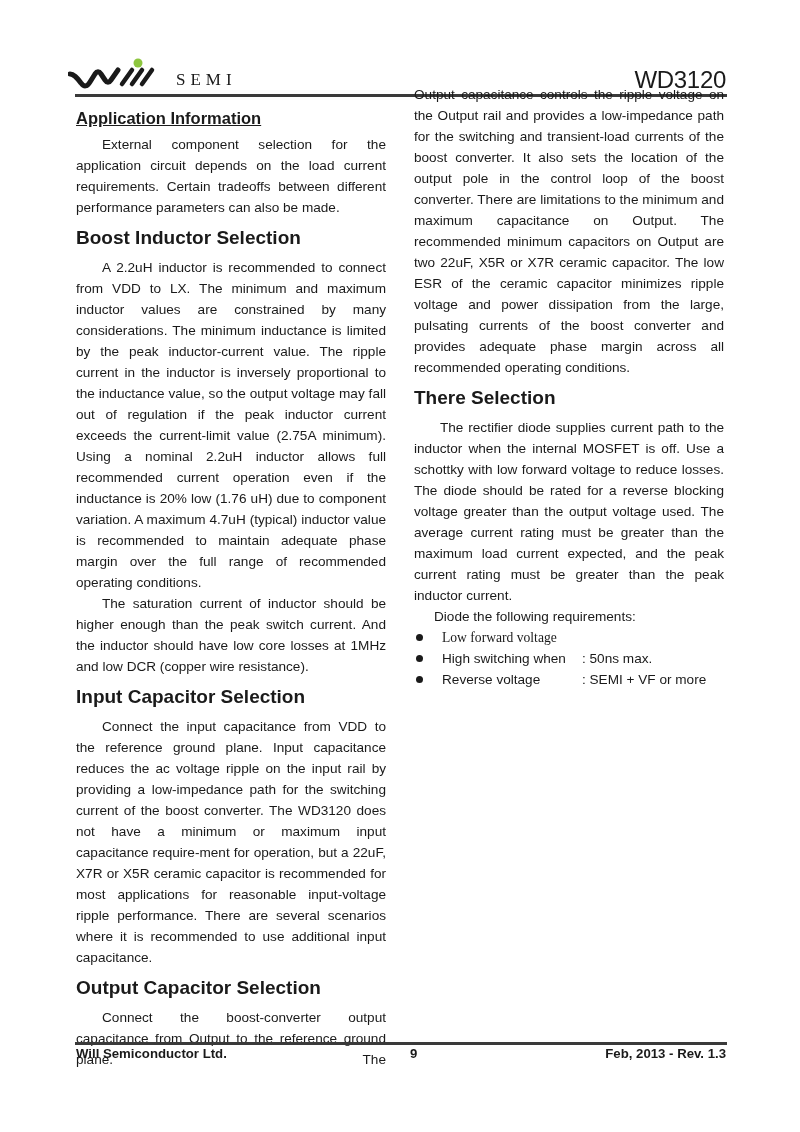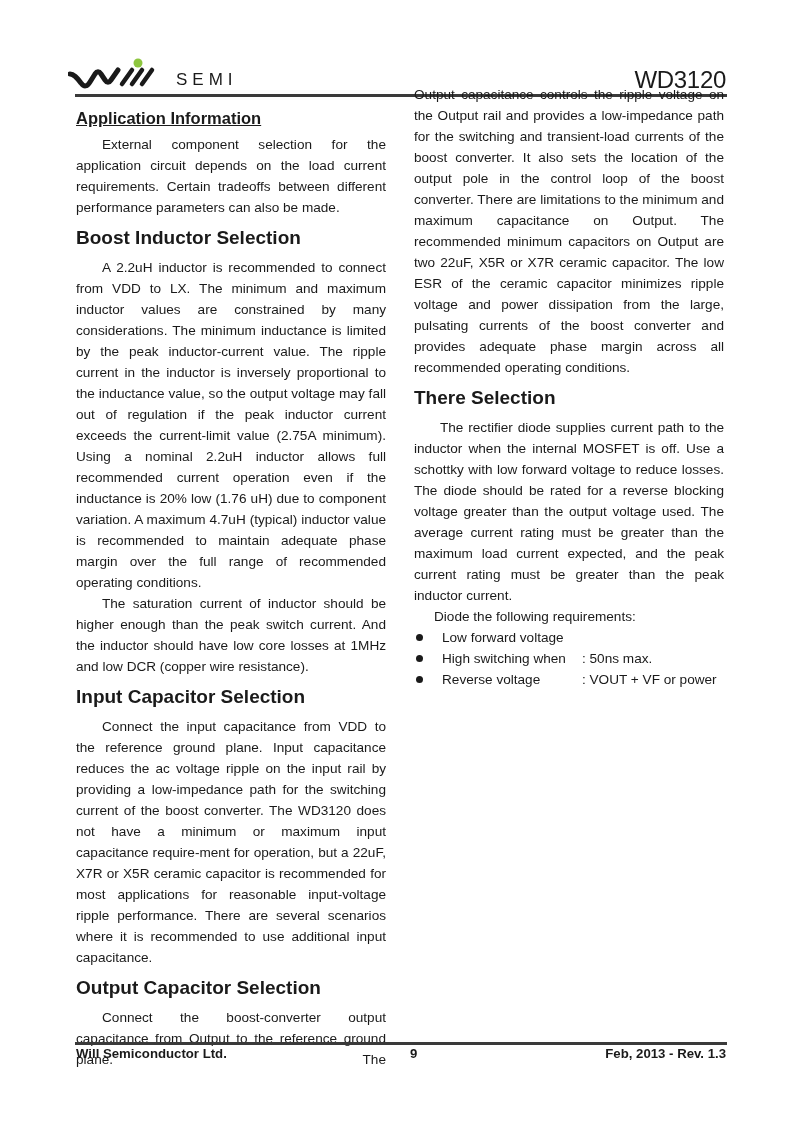--- a/index.html
+++ b/index.html
@@ -1,20 +1,20 @@
 <!DOCTYPE html>
 <html><head>
 <meta charset="utf-8">
 <style>
   html, body { margin: 0; padding: 0; background: #ffffff; }
   body { width: 800px; height: 1132px; position: relative; overflow: hidden; color: #1a1a1a;
          font-family: "Liberation Sans", "DejaVu Sans", sans-serif; }
   .header { position: absolute; left: 68px; top: 56px; width: 658px; height: 40px; }
   .logo { position: absolute; left: 0; top: 0; width: 190px; height: 36px; }
-  .brand-text { position: absolute; left: 108px; top: 14px; font-size: 17px; letter-spacing: 5px; color: #1a1a1a; font-family: Liberation Sans, sans-serif; font-weight: normal; }
+  .brand-text { position: absolute; left: 108px; top: 14px; font-size: 17px; letter-spacing: 5px; color: #1a1a1a; font-family: Liberation Serif, serif; font-weight: normal; }
   .partno { position: absolute; right: 0; top: 10px; font-size: 24px; font-weight: normal; letter-spacing: -0.3px; }
   .hrule { position: absolute; left: 75px; width: 652px; height: 3px; background: #3a3a3a; }
   .col { position: absolute; font-size: 13.6px; line-height: 21px; }
   .col.left { left: 76px; top: 106px; width: 310px; }
   .col.right { left: 414px; top: 84px; width: 310px; }
   p { margin: 0; text-align: justify; }
   p.indent { text-indent: 26px; }
   h1 { font-size: 16.5px; font-weight: bold; margin: 0 0 4px 0; line-height: 24px; text-decoration: underline; }
   h2 { font-size: 19px; font-weight: bold; margin: 9px 0 9px 0; line-height: 21px; }
   .bullets { list-style: none; margin: 0; padding: 0; }
@@ -60,32 +60,32 @@
 
 <div class="col right">
   <p>Output capacitance controls the ripple voltage on the Output rail and provides a low-impedance path for the switching and transient-load currents of the boost converter. It also sets the location of the output pole in the control loop of the boost converter. There are limitations to the minimum and maximum capacitance on Output. The recommended minimum capacitors on Output are two 22uF, X5R or X7R ceramic capacitor. The low ESR of the ceramic capacitor minimizes ripple voltage and power dissipation from the large, pulsating currents of the boost converter and provides adequate phase margin across all recommended operating conditions.</p>
 
   <h2>There Selection</h2>
   <p class="indent">The rectifier diode supplies current path to the inductor when the internal MOSFET is off. Use a schottky with low forward voltage to reduce losses. The diode should be rated for a reverse blocking voltage greater than the output voltage used. The average current rating must be greater than the maximum load current expected, and the peak current rating must be greater than the peak inductor current.</p>
   <p class="indent" style="text-indent:20px;">Diode the following requirements:</p>
   <ul class="bullets">
     <li>
       <span class="dot"></span>
-      <span class="lbl" style="width:auto;">Low forward voltage</span>
+      <span class="lbl" style="width:auto;font-family:Liberation Serif, serif;">Low forward voltage</span>
       <span></span>
     </li>
     <li>
       <span class="dot"></span>
       <span class="lbl">High switching when</span>
       <span>: 50ns max.</span>
     </li>
     <li>
       <span class="dot"></span>
       <span class="lbl">Reverse voltage</span>
-      <span>: VOUT + VF or power</span>
+      <span>: SEMI + VF or more</span>
     </li>
   </ul>
 </div>
 
 <div class="hrule" style="top:1042px;"></div>
 <div class="footer">
   <span class="l">Will Semiconductor Ltd.</span>
   <span class="c">9</span>
   <span class="r">Feb, 2013 - Rev. 1.3</span>
 </div>

